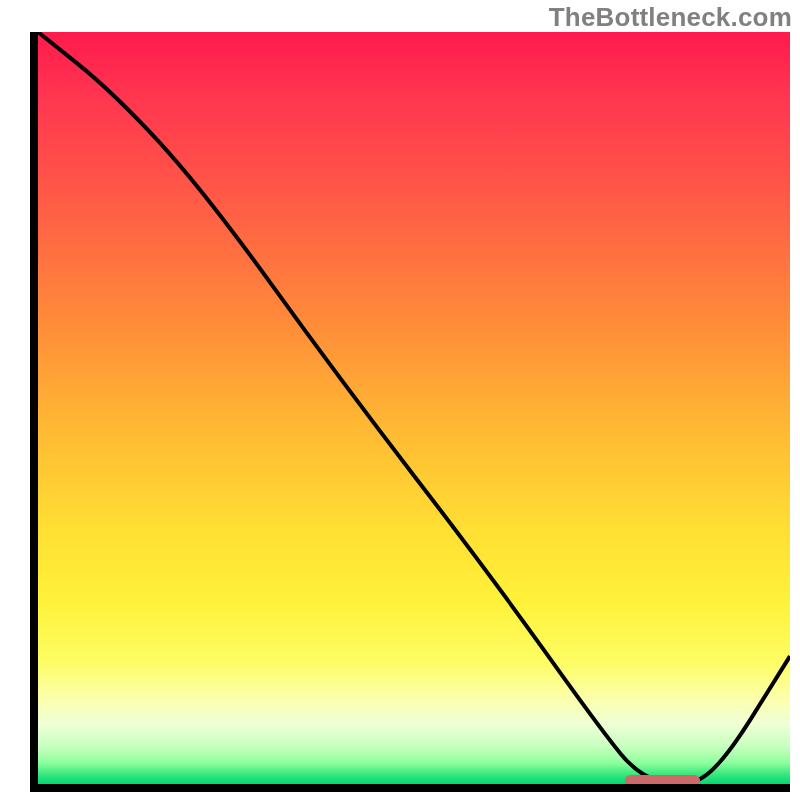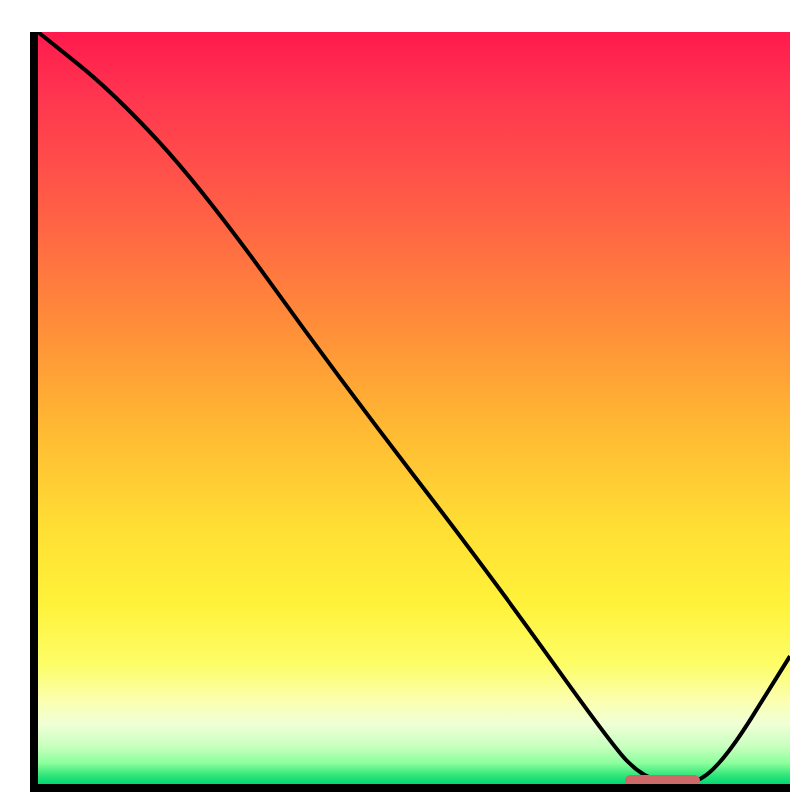--- a/index.html
+++ b/index.html
@@ -82,20 +82,21 @@
     height: 11px;
     background: #cc6a6a;
     border-radius: 5.5px;
   }
 </style>
 </head>
 <body>
 
 <div class="stage">
 
+  <div class="attribution">TheBottleneck.com</div>
 
   <div class="plot-frame">
     <div class="plot-inner">
 
       <div class="gradient"></div>
 
       <svg class="curve" viewBox="0 0 752 752" preserveAspectRatio="none">
         <path id="curvePath" class="curve-path" d="M 0 -6 L 0 0 Q 0 0 37.6 30.079999999999984 Q 75.2 60.15999999999997 120.32 109.03999999999996 Q 165.44 157.91999999999996 233.12 251.91999999999996 Q 300.8 345.91999999999996 376 443.67999999999995 Q 451.2 541.4399999999999 507.6 620.4 Q 564 699.36 582.8 721.9200000000001 Q 601.6 744.48 620.4 748.24 Q 639.1999999999999 752 658 748.24 Q 676.8000000000001 744.48 714.4000000000001 684.3199999999999 T 752 624.16"></path>
       </svg>
 

